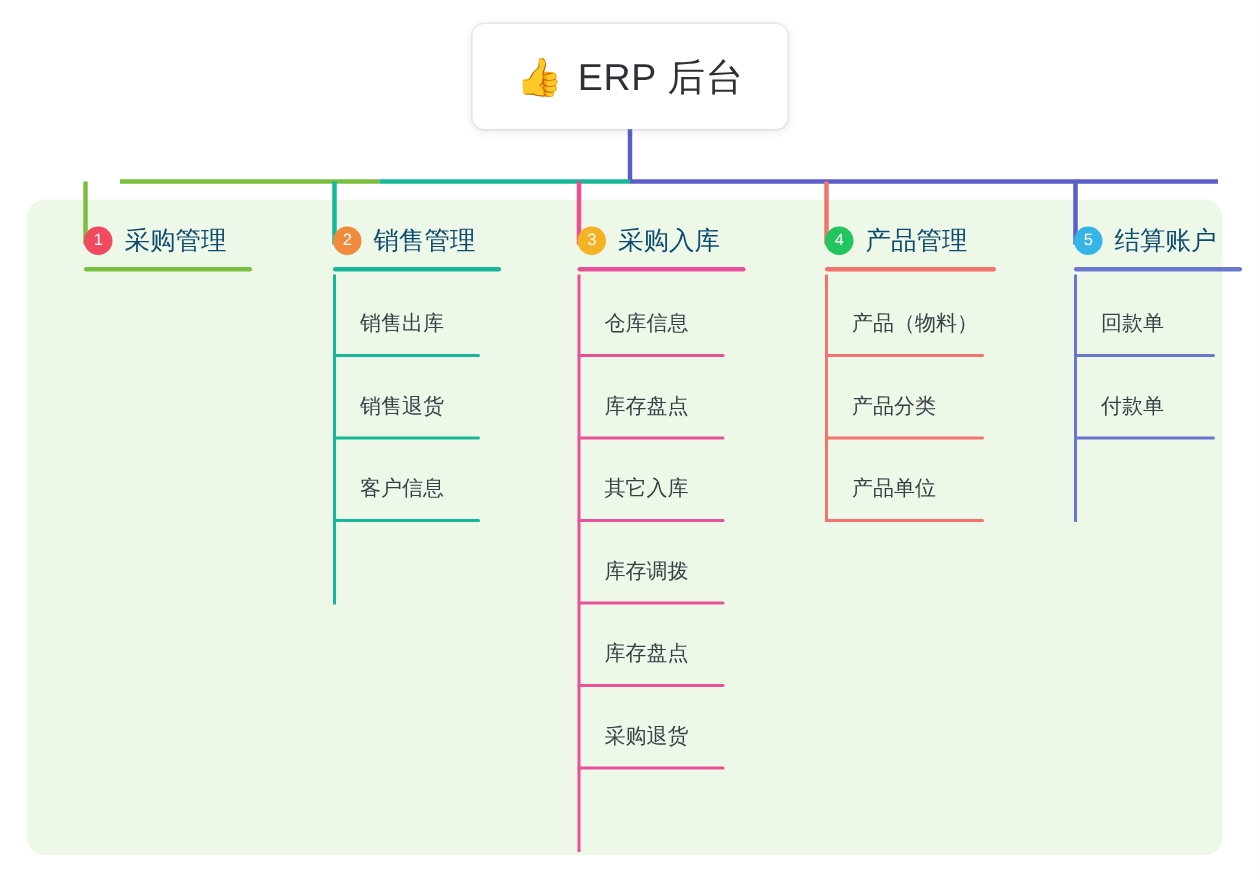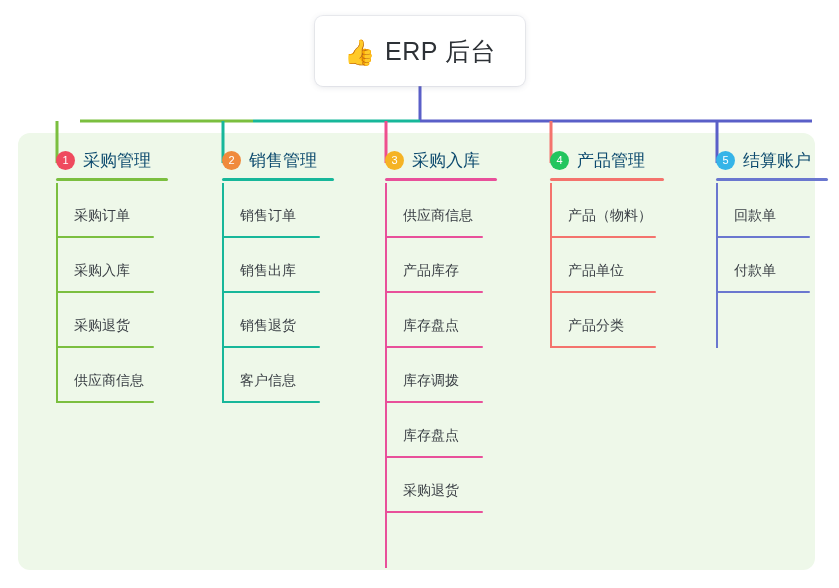--- a/index.html
+++ b/index.html
@@ -165,53 +165,30 @@
     <span class="root-title">ERP 后台</span>
   </div>
 
   <div id="branches">
       <div class="branch" style="left: 34px;">
         <div class="branch-head">
           <span class="badge" style="background: rgb(239, 74, 94);">1</span>
           <span class="branch-title">采购管理</span>
           <div class="head-rule" style="width: 112px; background: rgb(123, 191, 63);"></div>
         </div>
-        <div class="leaves">
-          <div class="spine" style="background: rgb(123, 191, 63); height: 220px;"></div>
-          <div class="leaf">
-            <span class="leaf-label">采购订单</span>
-            <div class="leaf-rule" style="width: 98px; background: rgb(123, 191, 63);"></div>
-          </div>
-          <div class="leaf">
-            <span class="leaf-label">采购入库</span>
-            <div class="leaf-rule" style="width: 98px; background: rgb(123, 191, 63);"></div>
-          </div>
-          <div class="leaf">
-            <span class="leaf-label">采购退货</span>
-            <div class="leaf-rule" style="width: 98px; background: rgb(123, 191, 63);"></div>
-          </div>
-          <div class="leaf">
-            <span class="leaf-label">供应商信息</span>
-            <div class="leaf-rule" style="width: 98px; background: rgb(123, 191, 63);"></div>
-          </div>
-        </div>
       </div>
       <div class="branch" style="left: 200px;">
         <div class="branch-head">
           <span class="badge" style="background: rgb(240, 138, 60);">2</span>
           <span class="branch-title">销售管理</span>
           <div class="head-rule" style="width: 112px; background: rgb(23, 183, 154);"></div>
         </div>
         <div class="leaves">
           <div class="spine" style="background: rgb(23, 183, 154); height: 220px;"></div>
           <div class="leaf">
-            <span class="leaf-label">销售订单</span>
-            <div class="leaf-rule" style="width: 98px; background: rgb(23, 183, 154);"></div>
-          </div>
-          <div class="leaf">
             <span class="leaf-label">销售出库</span>
             <div class="leaf-rule" style="width: 98px; background: rgb(23, 183, 154);"></div>
           </div>
           <div class="leaf">
             <span class="leaf-label">销售退货</span>
             <div class="leaf-rule" style="width: 98px; background: rgb(23, 183, 154);"></div>
           </div>
           <div class="leaf">
             <span class="leaf-label">客户信息</span>
             <div class="leaf-rule" style="width: 98px; background: rgb(23, 183, 154);"></div>
@@ -220,29 +197,29 @@
       </div>
       <div class="branch" style="left: 363px;">
         <div class="branch-head">
           <span class="badge" style="background: rgb(245, 179, 36);">3</span>
           <span class="branch-title">采购入库</span>
           <div class="head-rule" style="width: 112px; background: rgb(232, 80, 154);"></div>
         </div>
         <div class="leaves">
           <div class="spine" style="background: rgb(232, 80, 154); height: 385px;"></div>
           <div class="leaf">
-            <span class="leaf-label">供应商信息</span>
-            <div class="leaf-rule" style="width: 98px; background: rgb(232, 80, 154);"></div>
-          </div>
-          <div class="leaf">
-            <span class="leaf-label">产品库存</span>
+            <span class="leaf-label">仓库信息</span>
             <div class="leaf-rule" style="width: 98px; background: rgb(232, 80, 154);"></div>
           </div>
           <div class="leaf">
             <span class="leaf-label">库存盘点</span>
+            <div class="leaf-rule" style="width: 98px; background: rgb(232, 80, 154);"></div>
+          </div>
+          <div class="leaf">
+            <span class="leaf-label">其它入库</span>
             <div class="leaf-rule" style="width: 98px; background: rgb(232, 80, 154);"></div>
           </div>
           <div class="leaf">
             <span class="leaf-label">库存调拨</span>
             <div class="leaf-rule" style="width: 98px; background: rgb(232, 80, 154);"></div>
           </div>
           <div class="leaf">
             <span class="leaf-label">库存盘点</span>
             <div class="leaf-rule" style="width: 98px; background: rgb(232, 80, 154);"></div>
           </div>
@@ -258,25 +235,25 @@
           <span class="branch-title">产品管理</span>
           <div class="head-rule" style="width: 114px; background: rgb(244, 115, 109);"></div>
         </div>
         <div class="leaves">
           <div class="spine" style="background: rgb(244, 115, 109); height: 165px;"></div>
           <div class="leaf">
             <span class="leaf-label">产品（物料）</span>
             <div class="leaf-rule" style="width: 106px; background: rgb(244, 115, 109);"></div>
           </div>
           <div class="leaf">
+            <span class="leaf-label">产品分类</span>
+            <div class="leaf-rule" style="width: 106px; background: rgb(244, 115, 109);"></div>
+          </div>
+          <div class="leaf">
             <span class="leaf-label">产品单位</span>
-            <div class="leaf-rule" style="width: 106px; background: rgb(244, 115, 109);"></div>
-          </div>
-          <div class="leaf">
-            <span class="leaf-label">产品分类</span>
             <div class="leaf-rule" style="width: 106px; background: rgb(244, 115, 109);"></div>
           </div>
         </div>
       </div>
       <div class="branch" style="left: 694px;">
         <div class="branch-head">
           <span class="badge" style="background: rgb(53, 180, 232);">5</span>
           <span class="branch-title">结算账户</span>
           <div class="head-rule" style="width: 112px; background: rgb(106, 119, 207);"></div>
         </div>

